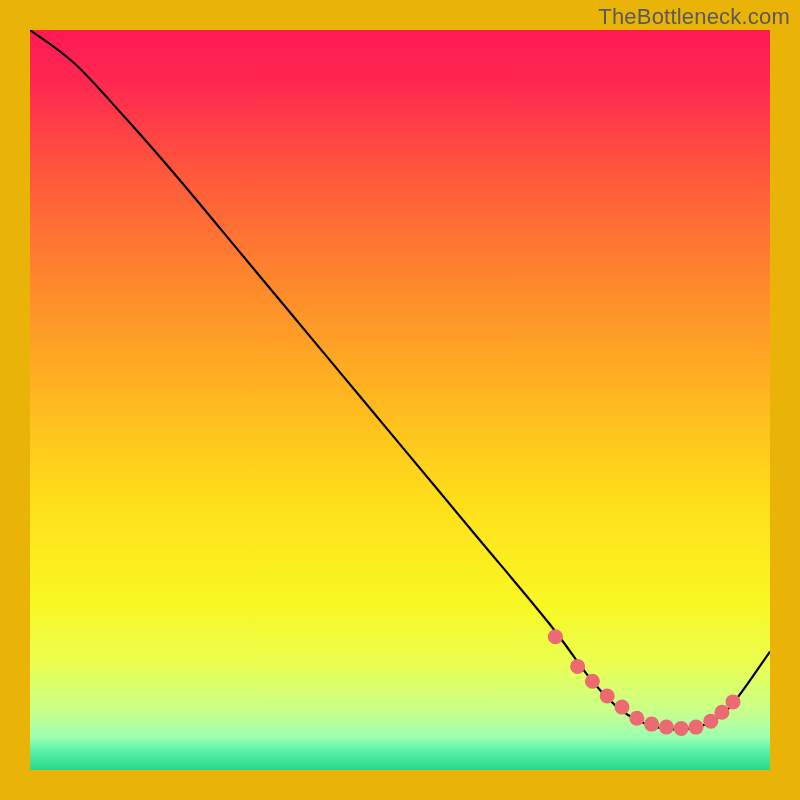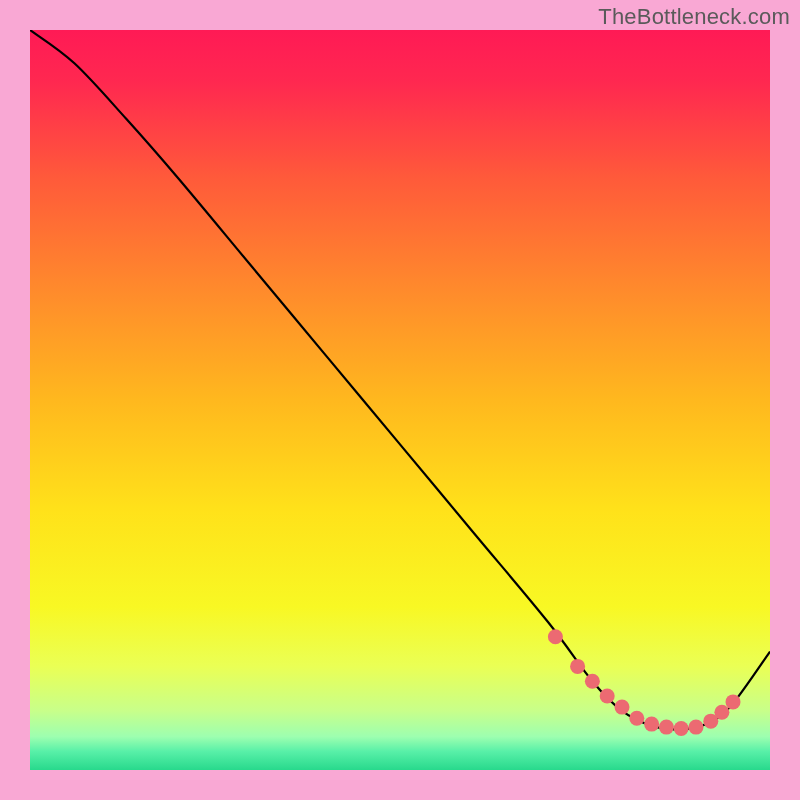--- a/index.html
+++ b/index.html
@@ -8,21 +8,21 @@
     background: #000;
     width: 800px;
     height: 800px;
     overflow: hidden;
     font-family: Arial, Helvetica, sans-serif;
   }
   .frame {
     position: relative;
     width: 800px;
     height: 800px;
-    background: #f9a8d4;
+    background: #eab308;
   }
   .attribution {
     position: absolute;
     top: 4px;
     right: 10px;
     color: #5a5a5a;
     font-size: 22px;
     font-weight: 500;
     letter-spacing: 0.2px;
     z-index: 5;

